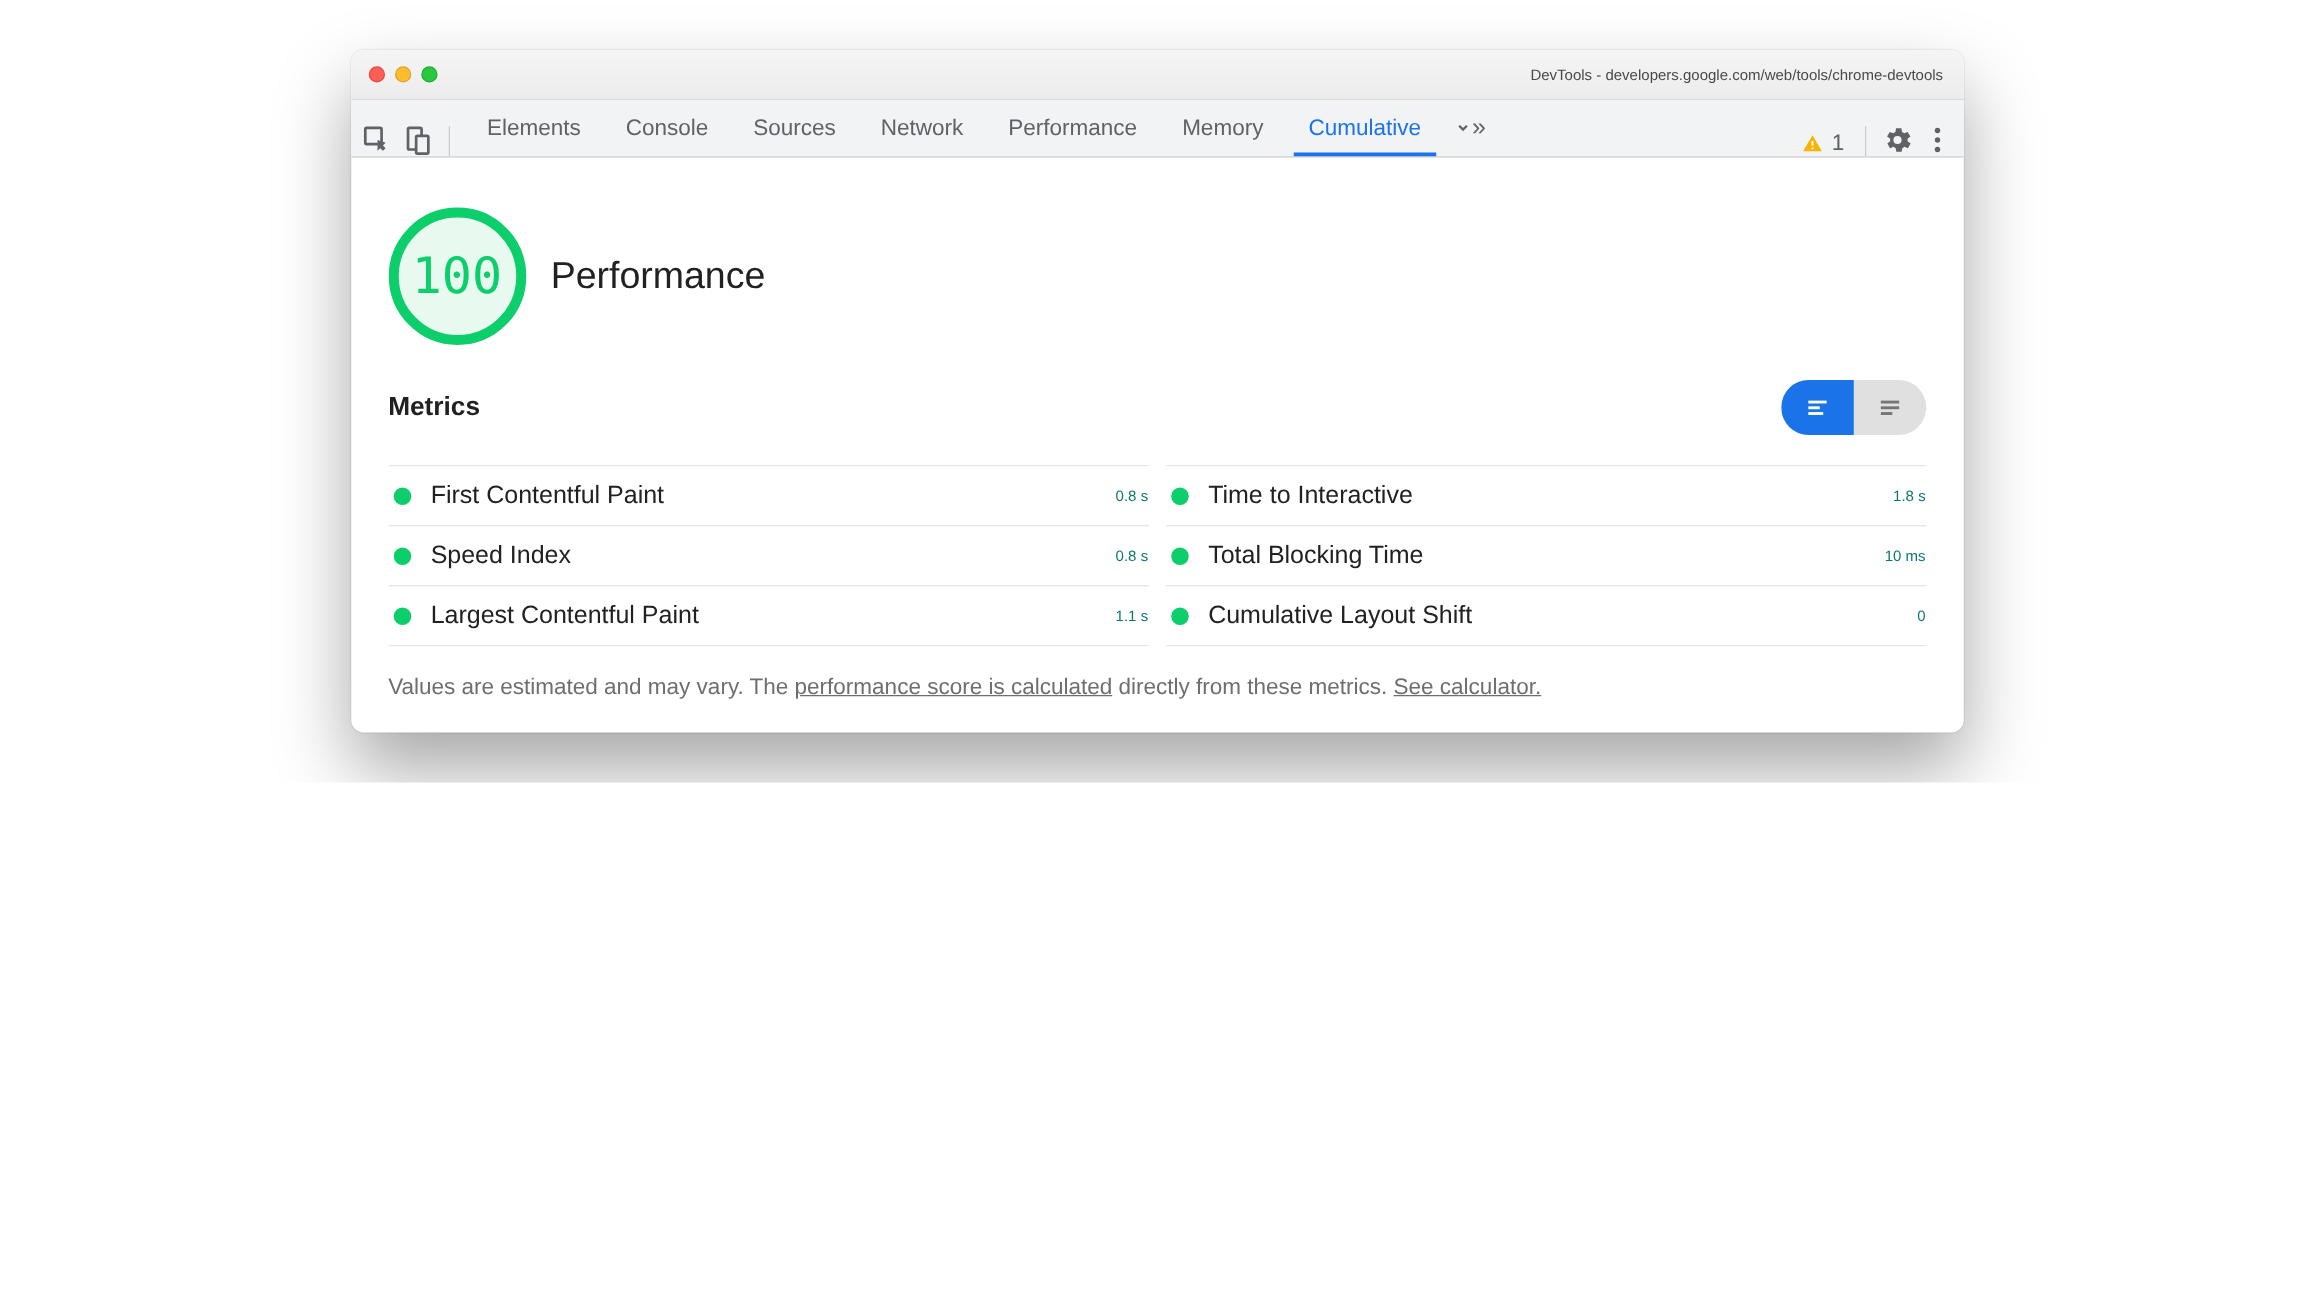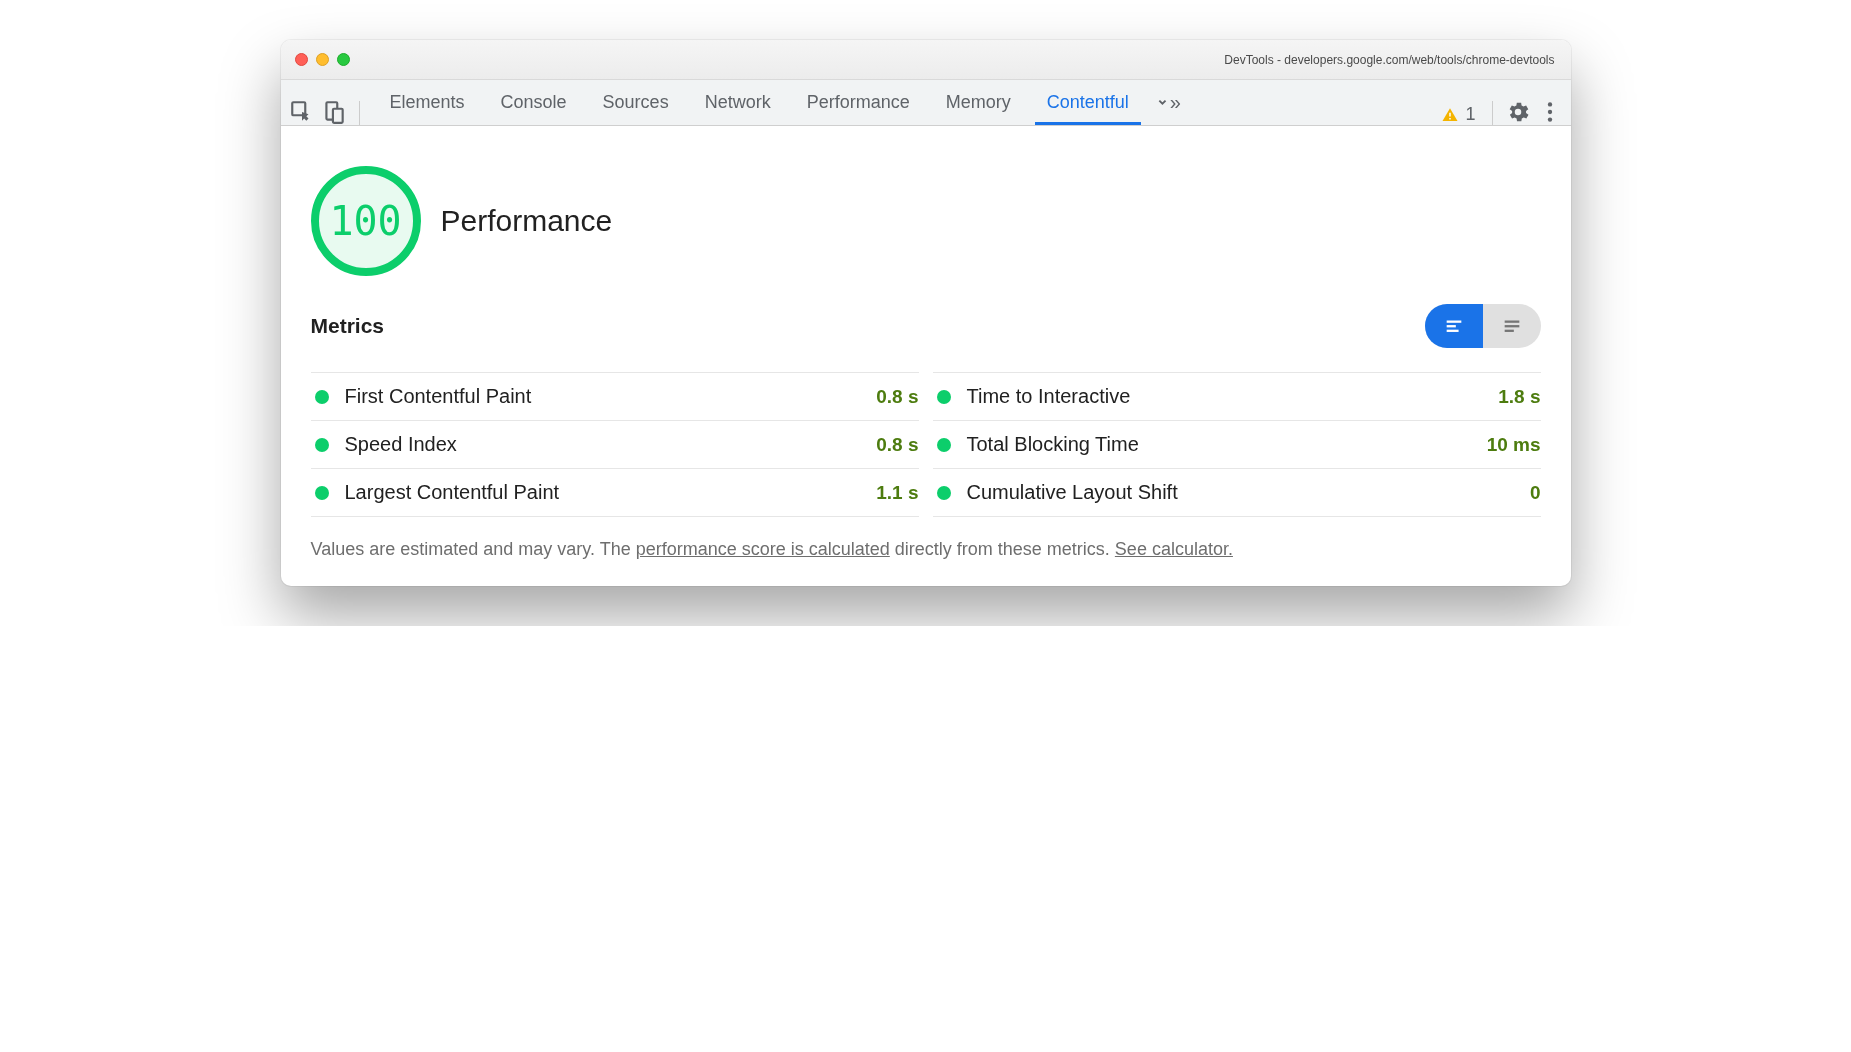--- a/index.html
+++ b/index.html
@@ -77,21 +77,21 @@
 .metrics-grid { display:grid; grid-template-columns: 1fr 1fr; column-gap: 14px; }
 .metric {
   display:flex; align-items:center; gap:16px;
   padding: 12px 0;
   border-bottom:1px solid #e6e6e6;
   border-top:1px solid #e6e6e6;
   margin-top:-1px;
 }
 .mdot { width:14px; height:14px; border-radius:50%; background:#0cce6b; flex-shrink:0; margin-left:4px;}
 .mlabel { font-size:20px; color:#212121; flex:1; }
-.mval { font-size:19px; color:#4d7c0f; font-weight:700; }
+.mval { font-size:12px; color:#0f766e; font-weight:400; }
 .footer { margin-top:22px; font-size:18px; color:#6e6e6e; }
 .footer .link { text-decoration: underline; color:#6e6e6e; cursor:pointer;}
 </style>
 </head>
 <body>
 
 <div class="window">
   <div class="titlebar">
     <div class="traffic">
       <div class="dot red"></div>
@@ -115,21 +115,21 @@
         </svg>
     </div>
     <div class="tb-sep"></div>
     <div class="tabs">
       <div class="tab">Elements</div>
       <div class="tab">Console</div>
       <div class="tab">Sources</div>
       <div class="tab">Network</div>
       <div class="tab">Performance</div>
       <div class="tab">Memory</div>
-      <div class="tab active">Contentful</div>
+      <div class="tab active">Cumulative</div>
       <div class="tb-icon" style="margin-left:8px;">
         <svg viewBox="0 0 24 24" stroke="#5f6368" stroke-width="3" fill="none">
             <path d="M7 9 l5 5 5-5"></path>
             <path d="M7 14 l5 5 5-5" opacity="0"></path>
             <path d="M6 8 l6 6 6-6" opacity="0"></path>
             <polyline points="5,7 12,14 19,7" opacity="0"></polyline>
             <path d="M6 10 l6 -4 6 4" opacity="0"></path>
             <g>
               <path d="M8 8 L16 16 M16 8 L8 16" opacity="0"></path>
             </g>

